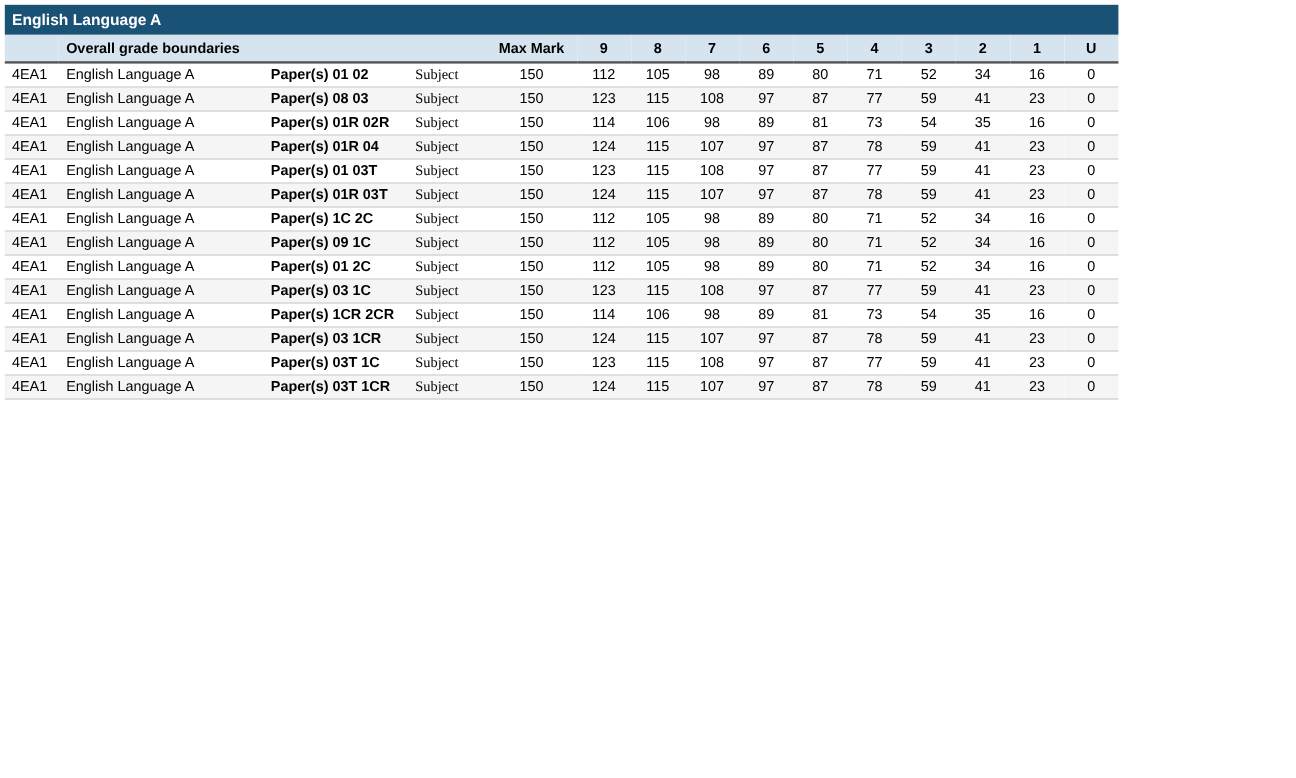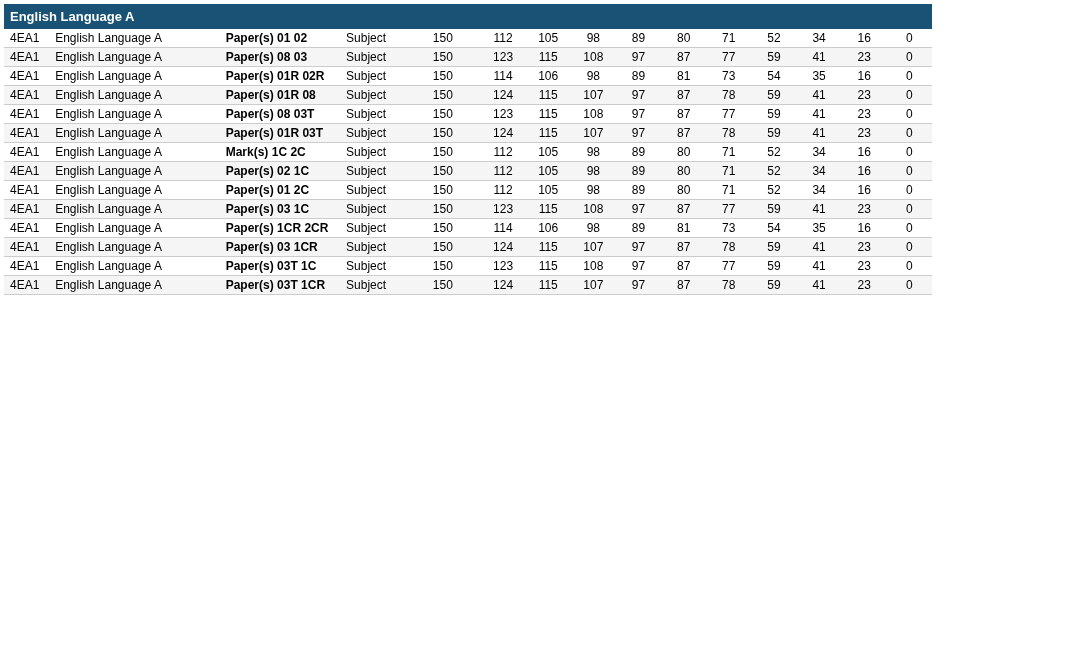--- a/index.html
+++ b/index.html
@@ -40,34 +40,50 @@
     }
     .data-row:nth-child(even) td {
       background-color: #f5f5f5;
     }
     .data-row:nth-child(odd) td {
       background-color: #ffffff;
     }
     .col-code { width: 45px; margin-left: 15px; }
     .col-name { width: 170px; }
     .col-papers { width: 120px; font-weight: bold; }
-    .col-type { width: 65px; }
+    .col-type { width: 65px; font-family: Liberation Serif, serif; }
     .col-maxmark { width: 75px; text-align: center; }
     .col-grade { width: 45px; text-align: center; }
     td.center { text-align: center; }
   </style>
 </head>
 <body>
 
 <div class="table-container">
   <table>
     <thead>
       <tr class="title-row">
         <td colspan="15">English Language A</td>
       </tr>
+      <tr class="header-row">
+        <td class="col-code"></td>
+        <td colspan="2">Overall grade boundaries</td>
+        <td class="col-type"></td>
+        <td class="col-maxmark center">Max Mark</td>
+        <td class="col-grade center">9</td>
+        <td class="col-grade center">8</td>
+        <td class="col-grade center">7</td>
+        <td class="col-grade center">6</td>
+        <td class="col-grade center">5</td>
+        <td class="col-grade center">4</td>
+        <td class="col-grade center">3</td>
+        <td class="col-grade center">2</td>
+        <td class="col-grade center">1</td>
+        <td class="col-grade center">U</td>
+      </tr>
     </thead>
     <tbody id="table-body">
     <tr class="data-row">
           <td class="col-code">4EA1</td>
           <td class="col-name">English Language A</td>
           <td class="col-papers">Paper(s) 01 02</td>
           <td class="col-type">Subject</td>
           <td class="col-maxmark center">150</td>
           <td class="col-grade center">112</td>
           <td class="col-grade center">105</td>
@@ -110,38 +126,38 @@
           <td class="col-grade center">81</td>
           <td class="col-grade center">73</td>
           <td class="col-grade center">54</td>
           <td class="col-grade center">35</td>
           <td class="col-grade center">16</td>
           <td class="col-grade center">0</td>
         </tr>
         <tr class="data-row">
           <td class="col-code">4EA1</td>
           <td class="col-name">English Language A</td>
-          <td class="col-papers">Paper(s) 01R 08</td>
+          <td class="col-papers">Paper(s) 01R 04</td>
           <td class="col-type">Subject</td>
           <td class="col-maxmark center">150</td>
           <td class="col-grade center">124</td>
           <td class="col-grade center">115</td>
           <td class="col-grade center">107</td>
           <td class="col-grade center">97</td>
           <td class="col-grade center">87</td>
           <td class="col-grade center">78</td>
           <td class="col-grade center">59</td>
           <td class="col-grade center">41</td>
           <td class="col-grade center">23</td>
           <td class="col-grade center">0</td>
         </tr>
         <tr class="data-row">
           <td class="col-code">4EA1</td>
           <td class="col-name">English Language A</td>
-          <td class="col-papers">Paper(s) 08 03T</td>
+          <td class="col-papers">Paper(s) 01 03T</td>
           <td class="col-type">Subject</td>
           <td class="col-maxmark center">150</td>
           <td class="col-grade center">123</td>
           <td class="col-grade center">115</td>
           <td class="col-grade center">108</td>
           <td class="col-grade center">97</td>
           <td class="col-grade center">87</td>
           <td class="col-grade center">77</td>
           <td class="col-grade center">59</td>
           <td class="col-grade center">41</td>
@@ -161,38 +177,38 @@
           <td class="col-grade center">87</td>
           <td class="col-grade center">78</td>
           <td class="col-grade center">59</td>
           <td class="col-grade center">41</td>
           <td class="col-grade center">23</td>
           <td class="col-grade center">0</td>
         </tr>
         <tr class="data-row">
           <td class="col-code">4EA1</td>
           <td class="col-name">English Language A</td>
-          <td class="col-papers">Mark(s) 1C 2C</td>
+          <td class="col-papers">Paper(s) 1C 2C</td>
           <td class="col-type">Subject</td>
           <td class="col-maxmark center">150</td>
           <td class="col-grade center">112</td>
           <td class="col-grade center">105</td>
           <td class="col-grade center">98</td>
           <td class="col-grade center">89</td>
           <td class="col-grade center">80</td>
           <td class="col-grade center">71</td>
           <td class="col-grade center">52</td>
           <td class="col-grade center">34</td>
           <td class="col-grade center">16</td>
           <td class="col-grade center">0</td>
         </tr>
         <tr class="data-row">
           <td class="col-code">4EA1</td>
           <td class="col-name">English Language A</td>
-          <td class="col-papers">Paper(s) 02 1C</td>
+          <td class="col-papers">Paper(s) 09 1C</td>
           <td class="col-type">Subject</td>
           <td class="col-maxmark center">150</td>
           <td class="col-grade center">112</td>
           <td class="col-grade center">105</td>
           <td class="col-grade center">98</td>
           <td class="col-grade center">89</td>
           <td class="col-grade center">80</td>
           <td class="col-grade center">71</td>
           <td class="col-grade center">52</td>
           <td class="col-grade center">34</td>

